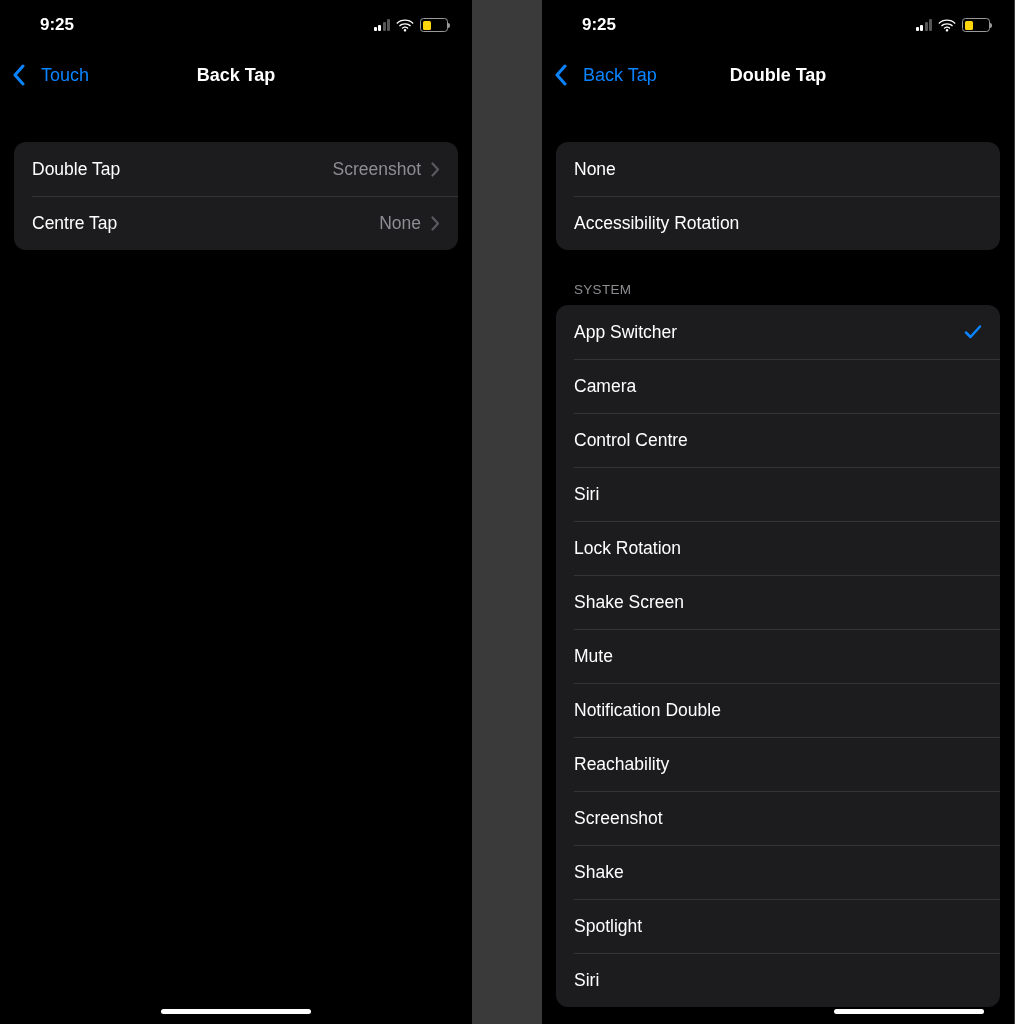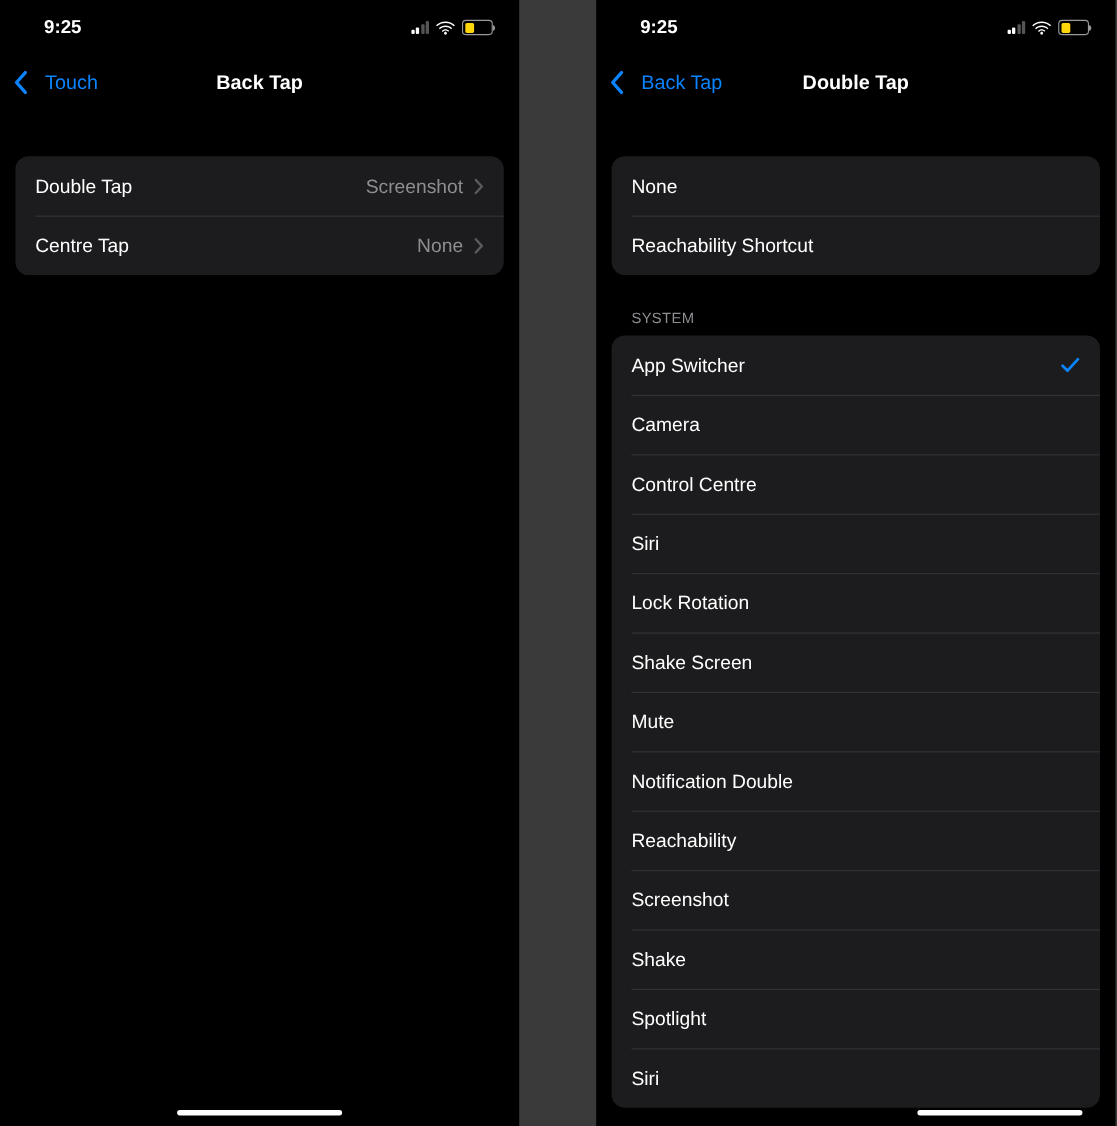--- a/index.html
+++ b/index.html
@@ -272,21 +272,21 @@
     <div class="nav-title">Double Tap</div>
   </div>
 
   <div class="content">
     <div class="section">
       <div class="group">
         <div class="row">
           <span>None</span>
         </div>
         <div class="row">
-          <span>Reachability Shortcut</span>
+          <span>Accessibility Rotation</span>
         </div>
       </div>
     </div>
 
     <div class="section">
       <div class="section-header">System</div>
       <div class="group">
         <div class="row">
           <span>App Switcher</span>
           <span class="checkmark">

